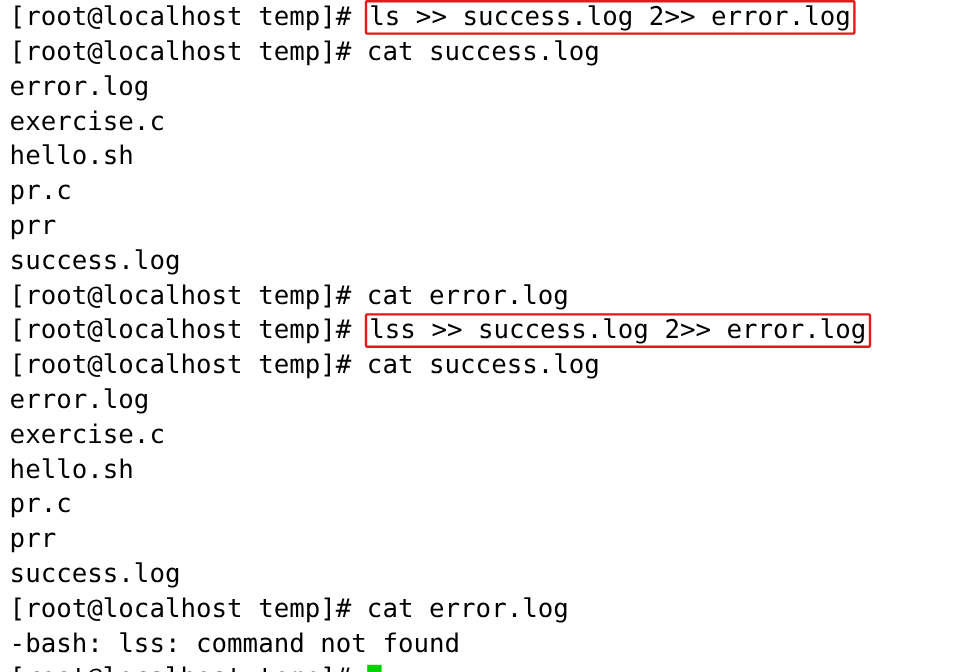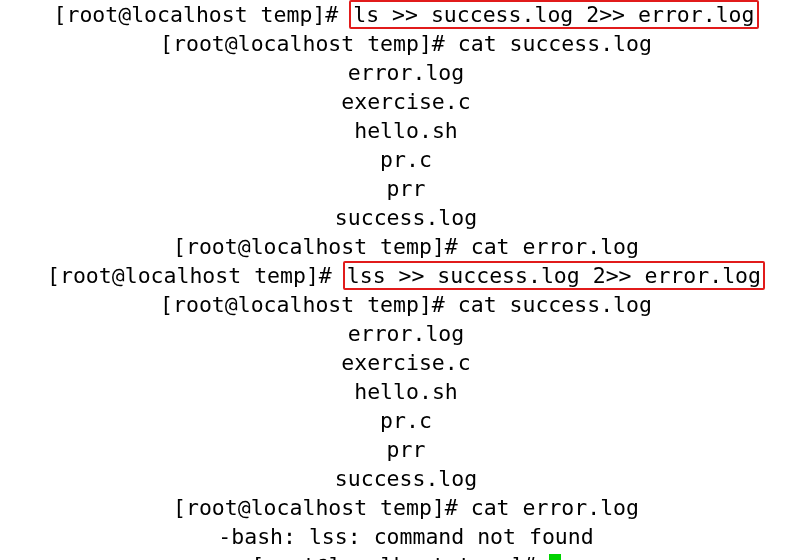--- a/index.html
+++ b/index.html
@@ -14,21 +14,20 @@
     color: #000000;
     overflow: hidden;
   }
   .terminal {
     padding: 0 8px;
     white-space: pre;
   }
   .line {
     display: block;
     height: 29px;
-    text-align: center;
   }
   .prompt {
     color: #000000;
   }
   .hl {
     border: 2px solid #e11b1b;
     border-radius: 2px;
     padding: 0 2px;
     margin-left: -2px;
     display: inline-block;

